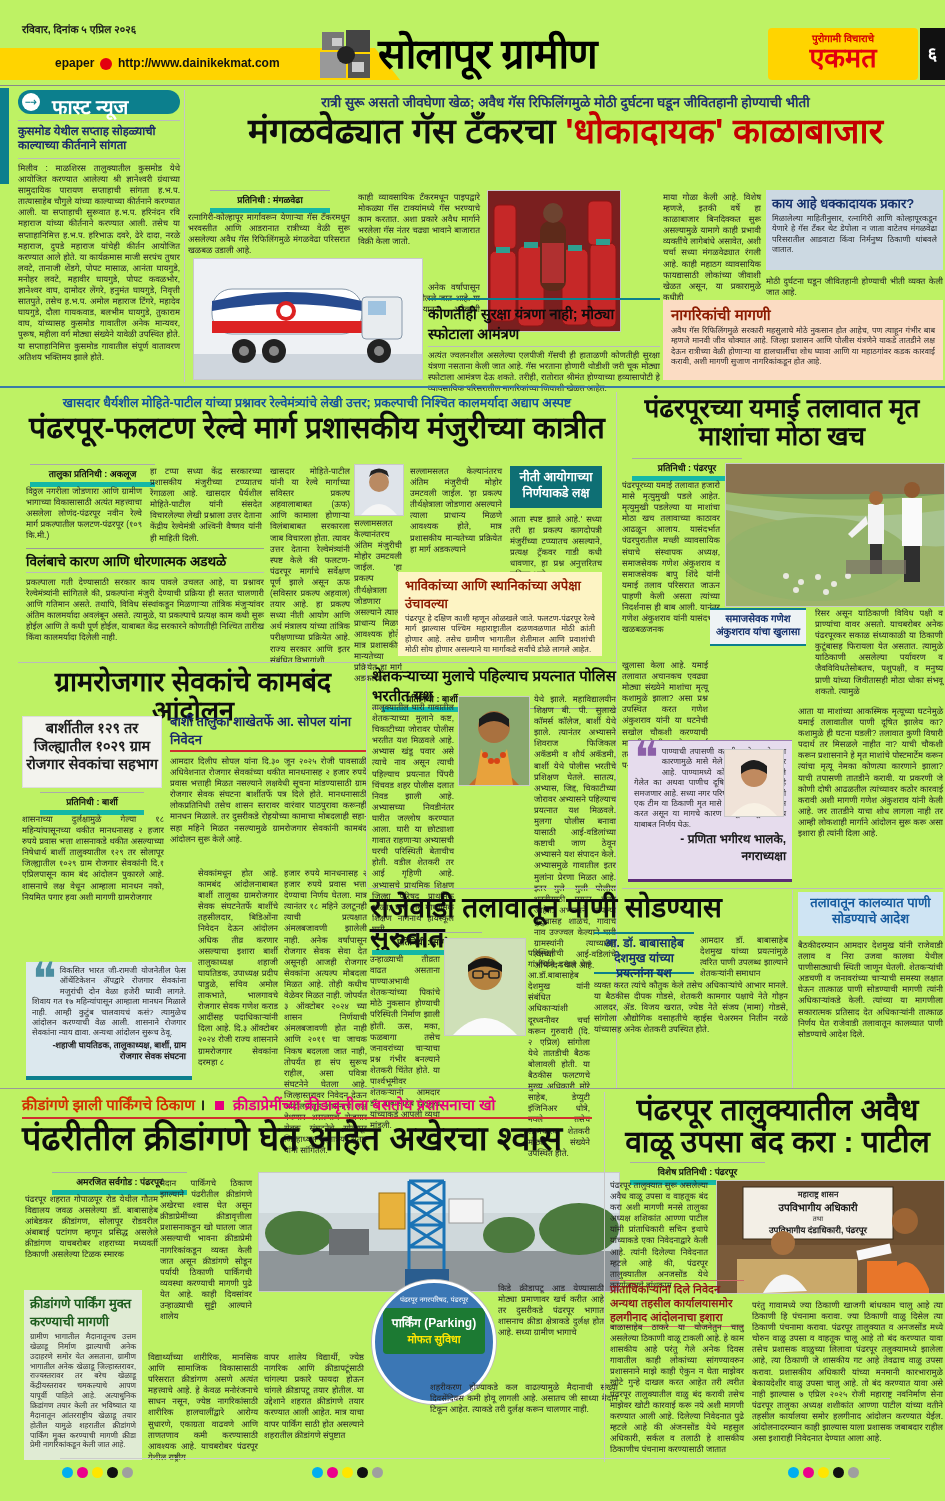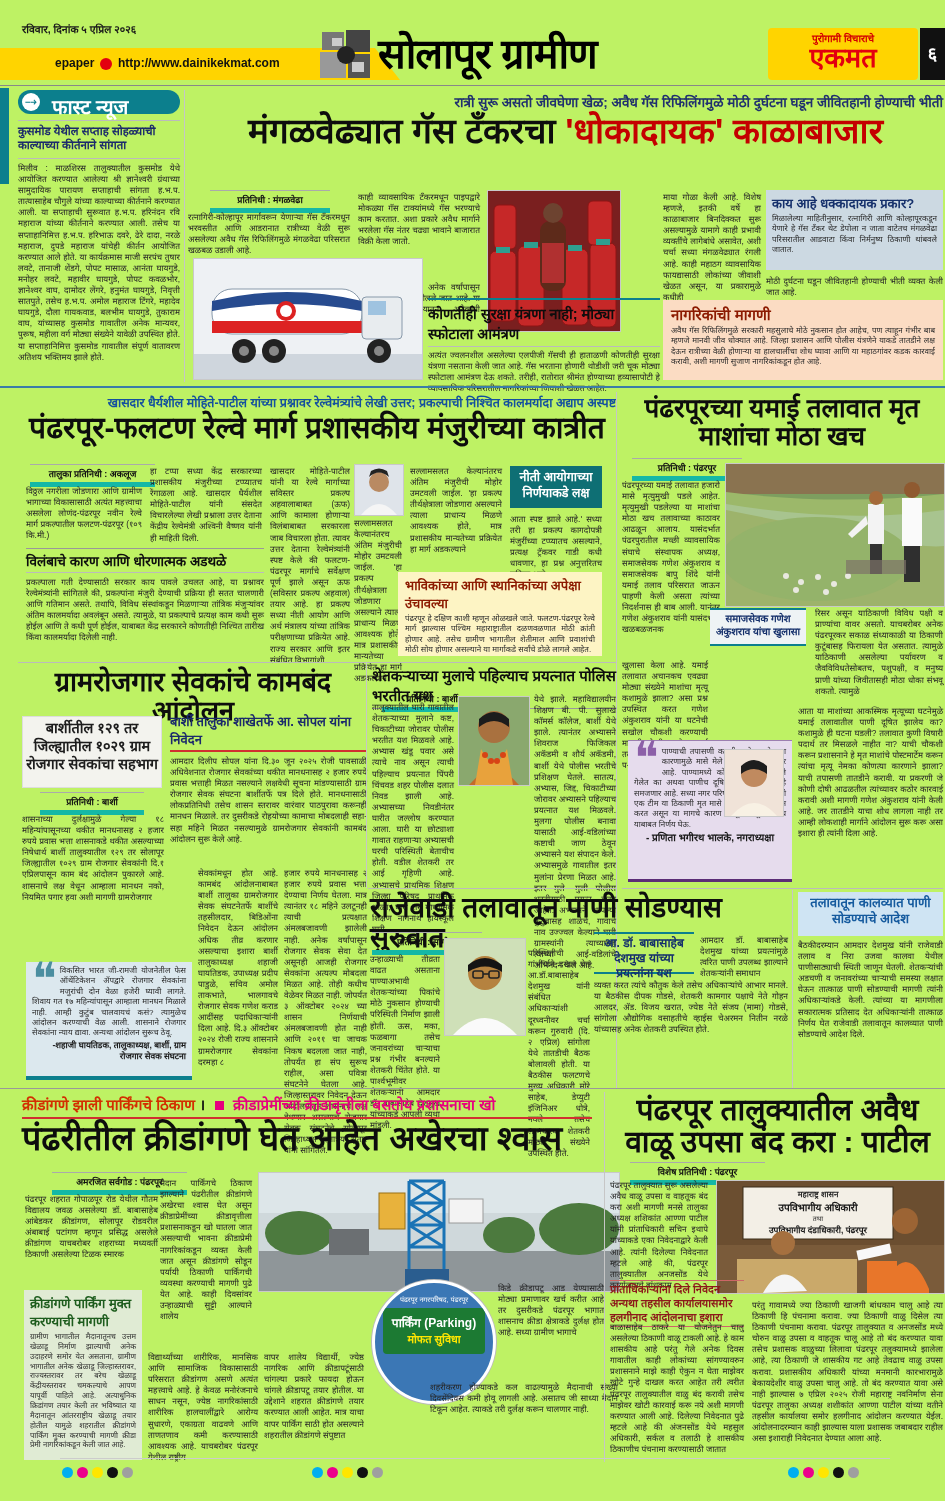--- a/index.html
+++ b/index.html
@@ -5,21 +5,21 @@
   html,body{margin:0;padding:0;background:#e8e8e8;}
   .page{position:relative;width:945px;height:1501px;background:#bef264;margin:0 auto;
         font-family:"Liberation Sans","DejaVu Sans",sans-serif;overflow:hidden;color:#1a1a1a;}
   .abs{position:absolute;}
   .body{font-size:8.4px;line-height:1.32;text-align:justify;color:#252525;}
   .body-sm{font-size:8px;line-height:1.3;text-align:justify;color:#2a2a2a;}
   .byline{font-size:9px;font-weight:bold;text-align:center;color:#111;
           border-top:1px solid #aaa;border-bottom:5px solid #14b8a6;padding:2px 0;}
   .rule-h{background:#bbb;height:1px;}
   .rule-v{background:#c6c6c6;width:1px;}
-  .kicker{font-weight:bold;text-align:right;color:#20306e;}
+  .kicker{font-weight:bold;text-align:center;color:#20306e;}
   .headline{font-weight:bold;color:#0d0d0d;text-align:center;line-height:1.08;}
   .photo{overflow:hidden;border:1px solid #c9c9c9;}
   .quote-mark{font-size:46px;line-height:0.6;font-family:"DejaVu Serif",serif;}
   .dot{width:11px;height:11px;border-radius:50%;display:inline-block;margin-right:4px;}
   .d-c{background:#00aeef}.d-m{background:#ec008c}.d-y{background:#ffe600}.d-k{background:#111}.d-g{background:#9f9f9f}
   .teal-bar{background:#0c7f8d;}
 </style>
 </head>
 <body>
 
@@ -202,21 +202,21 @@
     <span class="quote-mark" style="color:#8c5fa8;float:left;margin-right:3px;">❝</span>
     <span class="abs photo" style="left:96px;top:8px;width:58px;height:66px;">
       <svg width="58" height="66">
           <rect width="58" height="66" fill="#f0e3d8"></rect>
           <circle cx="29" cy="24" r="13" fill="#c08a5f"></circle>
           <path d="M16 16 q13 -12 26 0 l0 8 q-13 -10 -26 0 z" fill="#1d1d1d"></path>
           <path d="M6 66 q23 -26 46 0 z" fill="#f8f1e4"></path>
         </svg>
     </span>
     <div class="body-sm" style="padding-top:2px;">पाण्याची तपासणी करावी लागेल, कोणत्या कारणामुळे मासे मेले हे यानंतरच कळणार आहे. पाण्यामध्ये कोणते प्रकार मिसळले गेलेत का अथवा पाणीच दूषित झाले आहे का हे समजणार आहे. सध्या नगर परिषदेचे आरोग्य खात्याची एक टीम या ठिकाणी मृत मासे बाहेर काढण्याचे काम करत असून या मागचे कारण शोधून काढून नंतरच याबाबत निर्णय घेऊ.</div>
-    <div style="font-size:10px;font-weight:bold;text-align:center;">- प्रणिता भगीरथ भालके, नगराध्यक्षा</div>
+    <div style="font-size:12px;font-weight:bold;text-align:right;">- प्रणिता भगीरथ भालके, नगराध्यक्षा</div>
   </div>
   <div class="abs body" style="left:798px;top:706px;width:145px;height:178px;">आता या माशांच्या आकस्मिक मृत्यूच्या घटनेमुळे यमाई तलावातील पाणी दूषित झालेय का? कशामुळे ही घटना घडली? तलावात कुणी विषारी पदार्थ तर मिसळले नाहीत ना? याची चौकशी करून प्रशासनाने हे मृत माशांचे पोस्टमार्टेम करून त्यांचा मृत्यू नेमका कोणत्या कारणाने झाला? याची तपासणी तातडीने करावी. या प्रकरणी जे कोणी दोषी आढळतील त्यांच्यावर कठोर कारवाई करावी अशी मागणी गणेश अंकुशराव यांनी केली आहे. जर तातडीने याचा शोध लागला नाही तर आम्ही लोकशाही मार्गाने आंदोलन सुरू करू असा इशारा ही त्यांनी दिला आहे.</div>
   <div class="abs rule-h" style="left:622px;top:888px;width:321px;"></div>
 
   <div class="abs rule-h" style="left:18px;top:662px;width:598px;"></div>
   <div class="abs headline" style="left:18px;top:668px;width:350px;font-size:27px;">ग्रामरोजगार सेवकांचे कामबंद आंदोलन</div>
   <div class="abs" style="left:22px;top:716px;width:140px;height:72px;background:#f3f3ee;border:1px solid #ddd;text-align:center;font-size:14.5px;font-weight:bold;color:#1d1d1d;line-height:1.25;padding:2px;box-sizing:border-box;">बार्शीतील १२९ तर जिल्ह्यातील १०२९ ग्राम रोजगार सेवकांचा सहभाग</div>
   <div class="abs byline" style="left:40px;top:792px;width:104px;">प्रतिनिधी : बार्शी</div>
   <div class="abs body" style="left:22px;top:814px;width:142px;height:146px;">शासनाच्या दुर्लक्षामुळे गेल्या १८ महिन्यांपासूनच्या थकीत मानधनासह २ हजार रुपये प्रवास भत्ता शासनाकडे थकीत असल्याच्या निषेधार्थ बार्शी तालुक्यातील १२९ तर सोलापूर जिल्ह्यातील १०२९ ग्राम रोजगार सेवकांनी दि.१ एप्रिलपासून काम बंद आंदोलन पुकारले आहे. शासनाचे लक्ष वेधून आम्हाला मानधन नको, नियमित पगार हवा अशी मागणी ग्रामरोजगार</div>
   <div class="abs" style="left:170px;top:712px;width:197px;">

